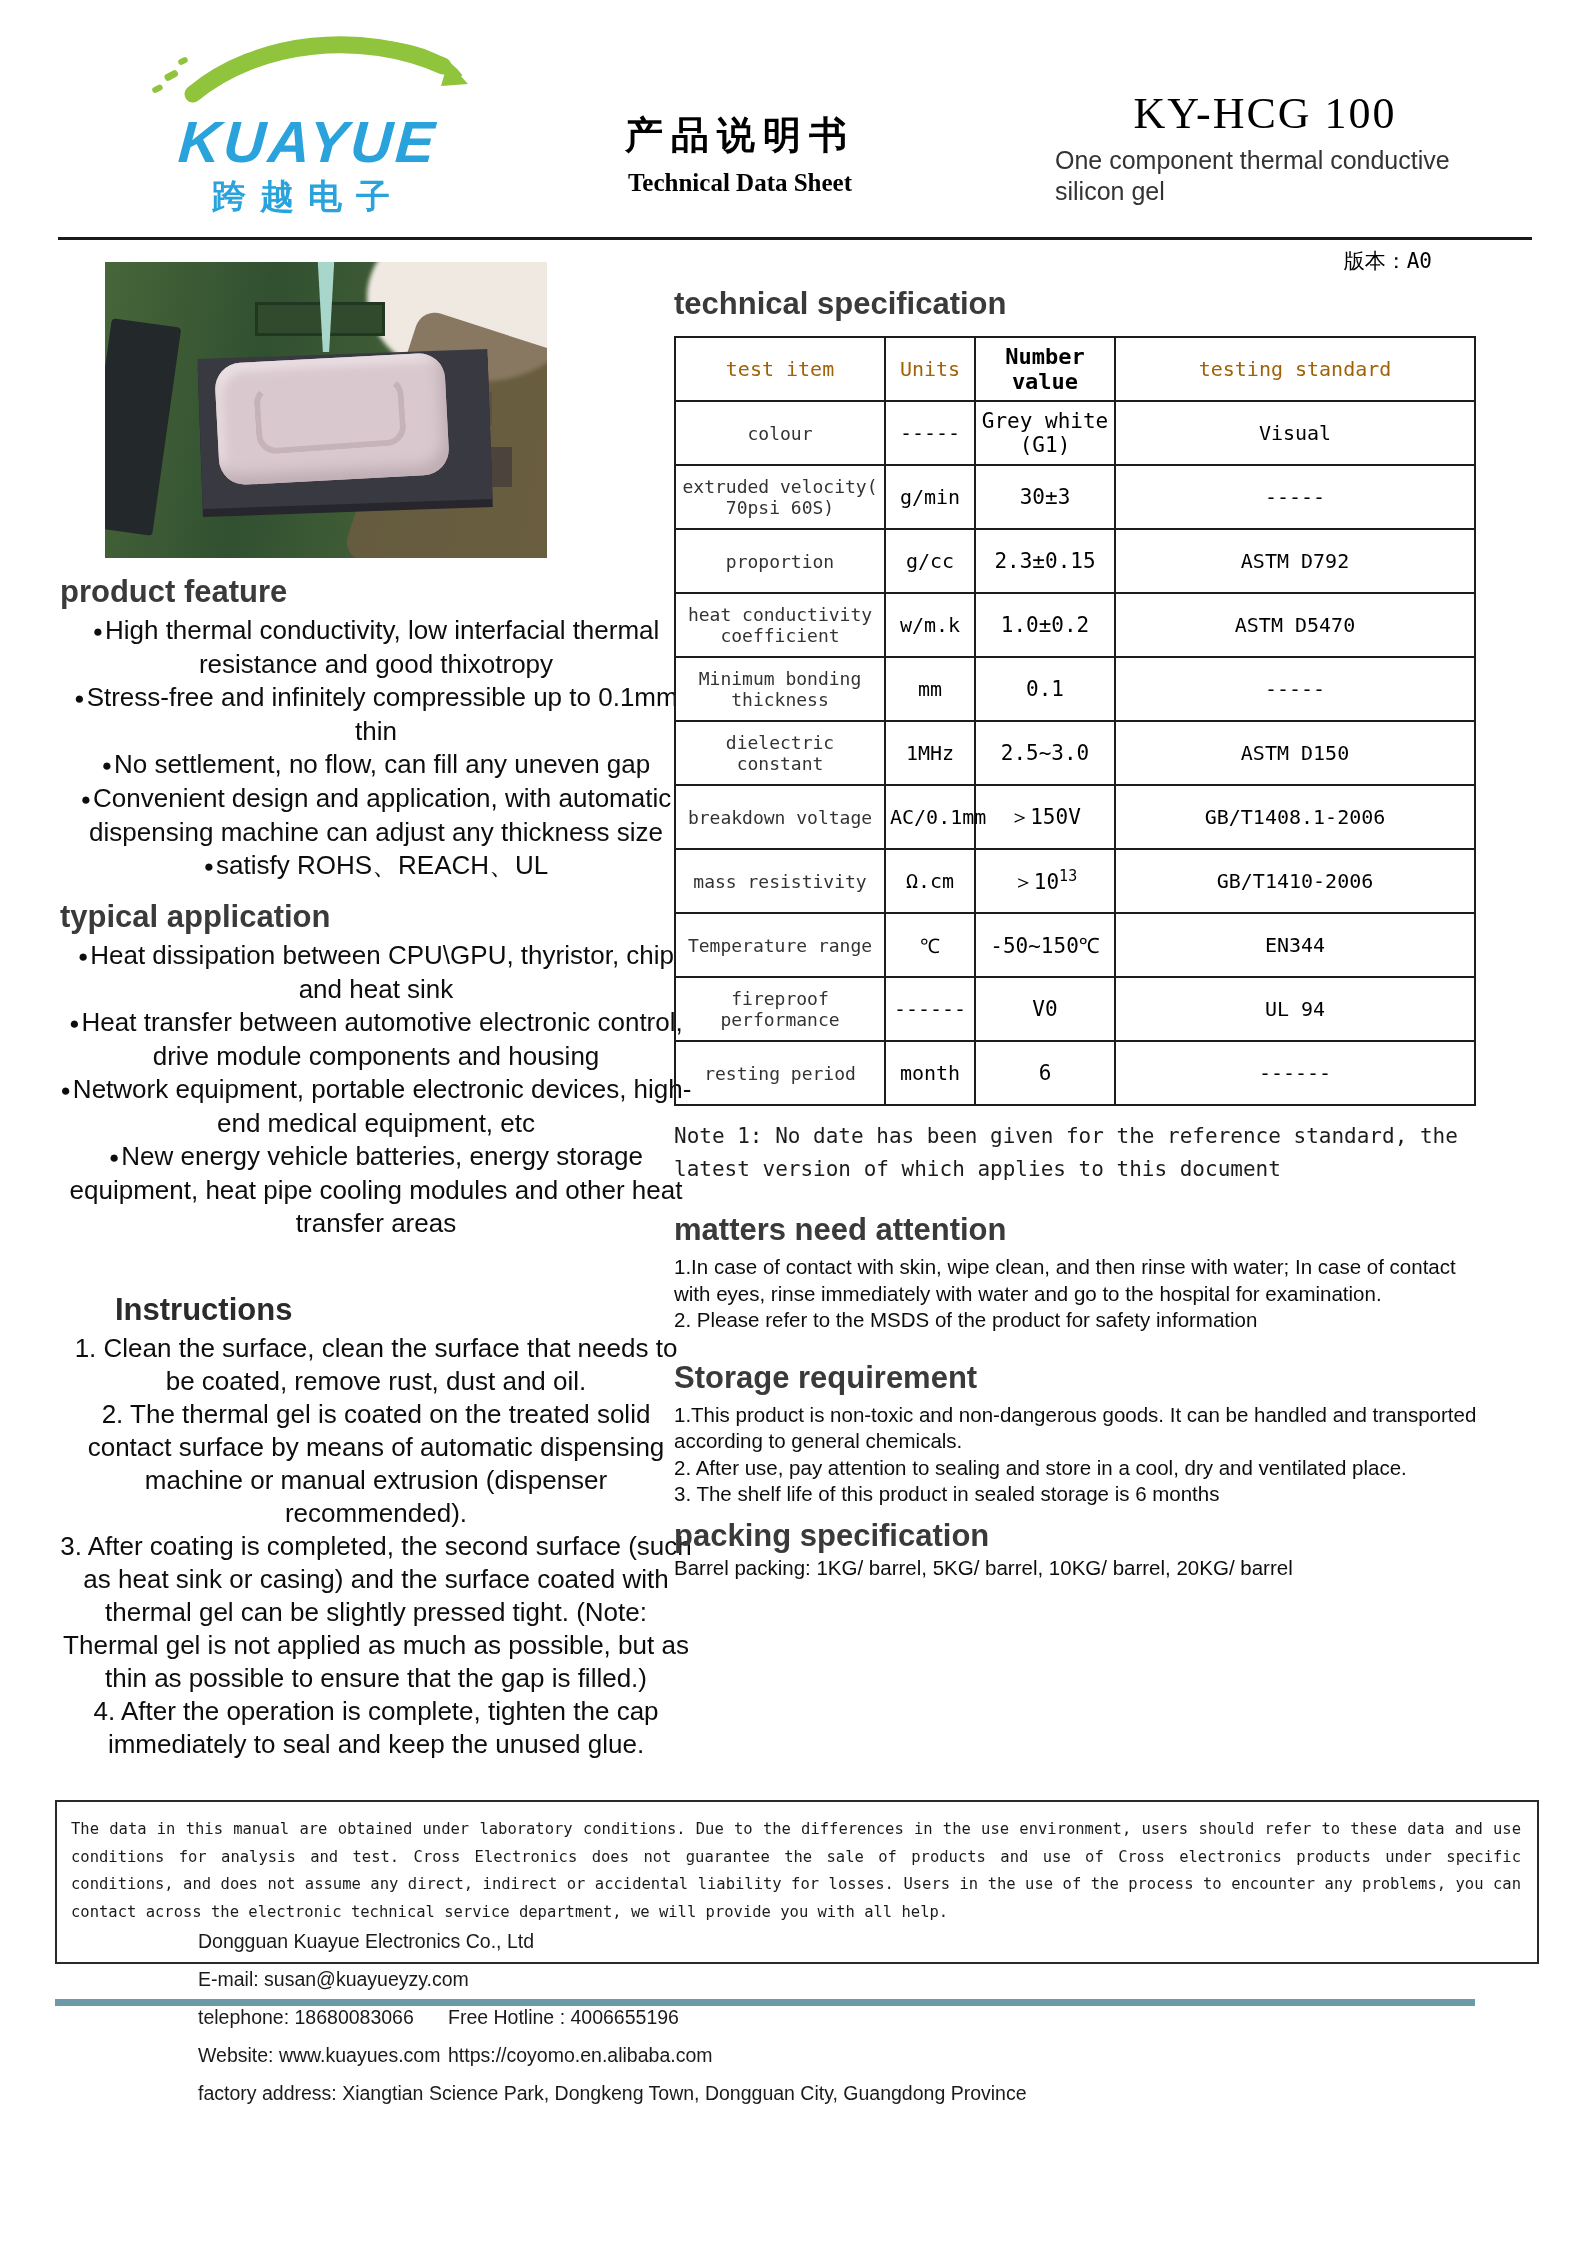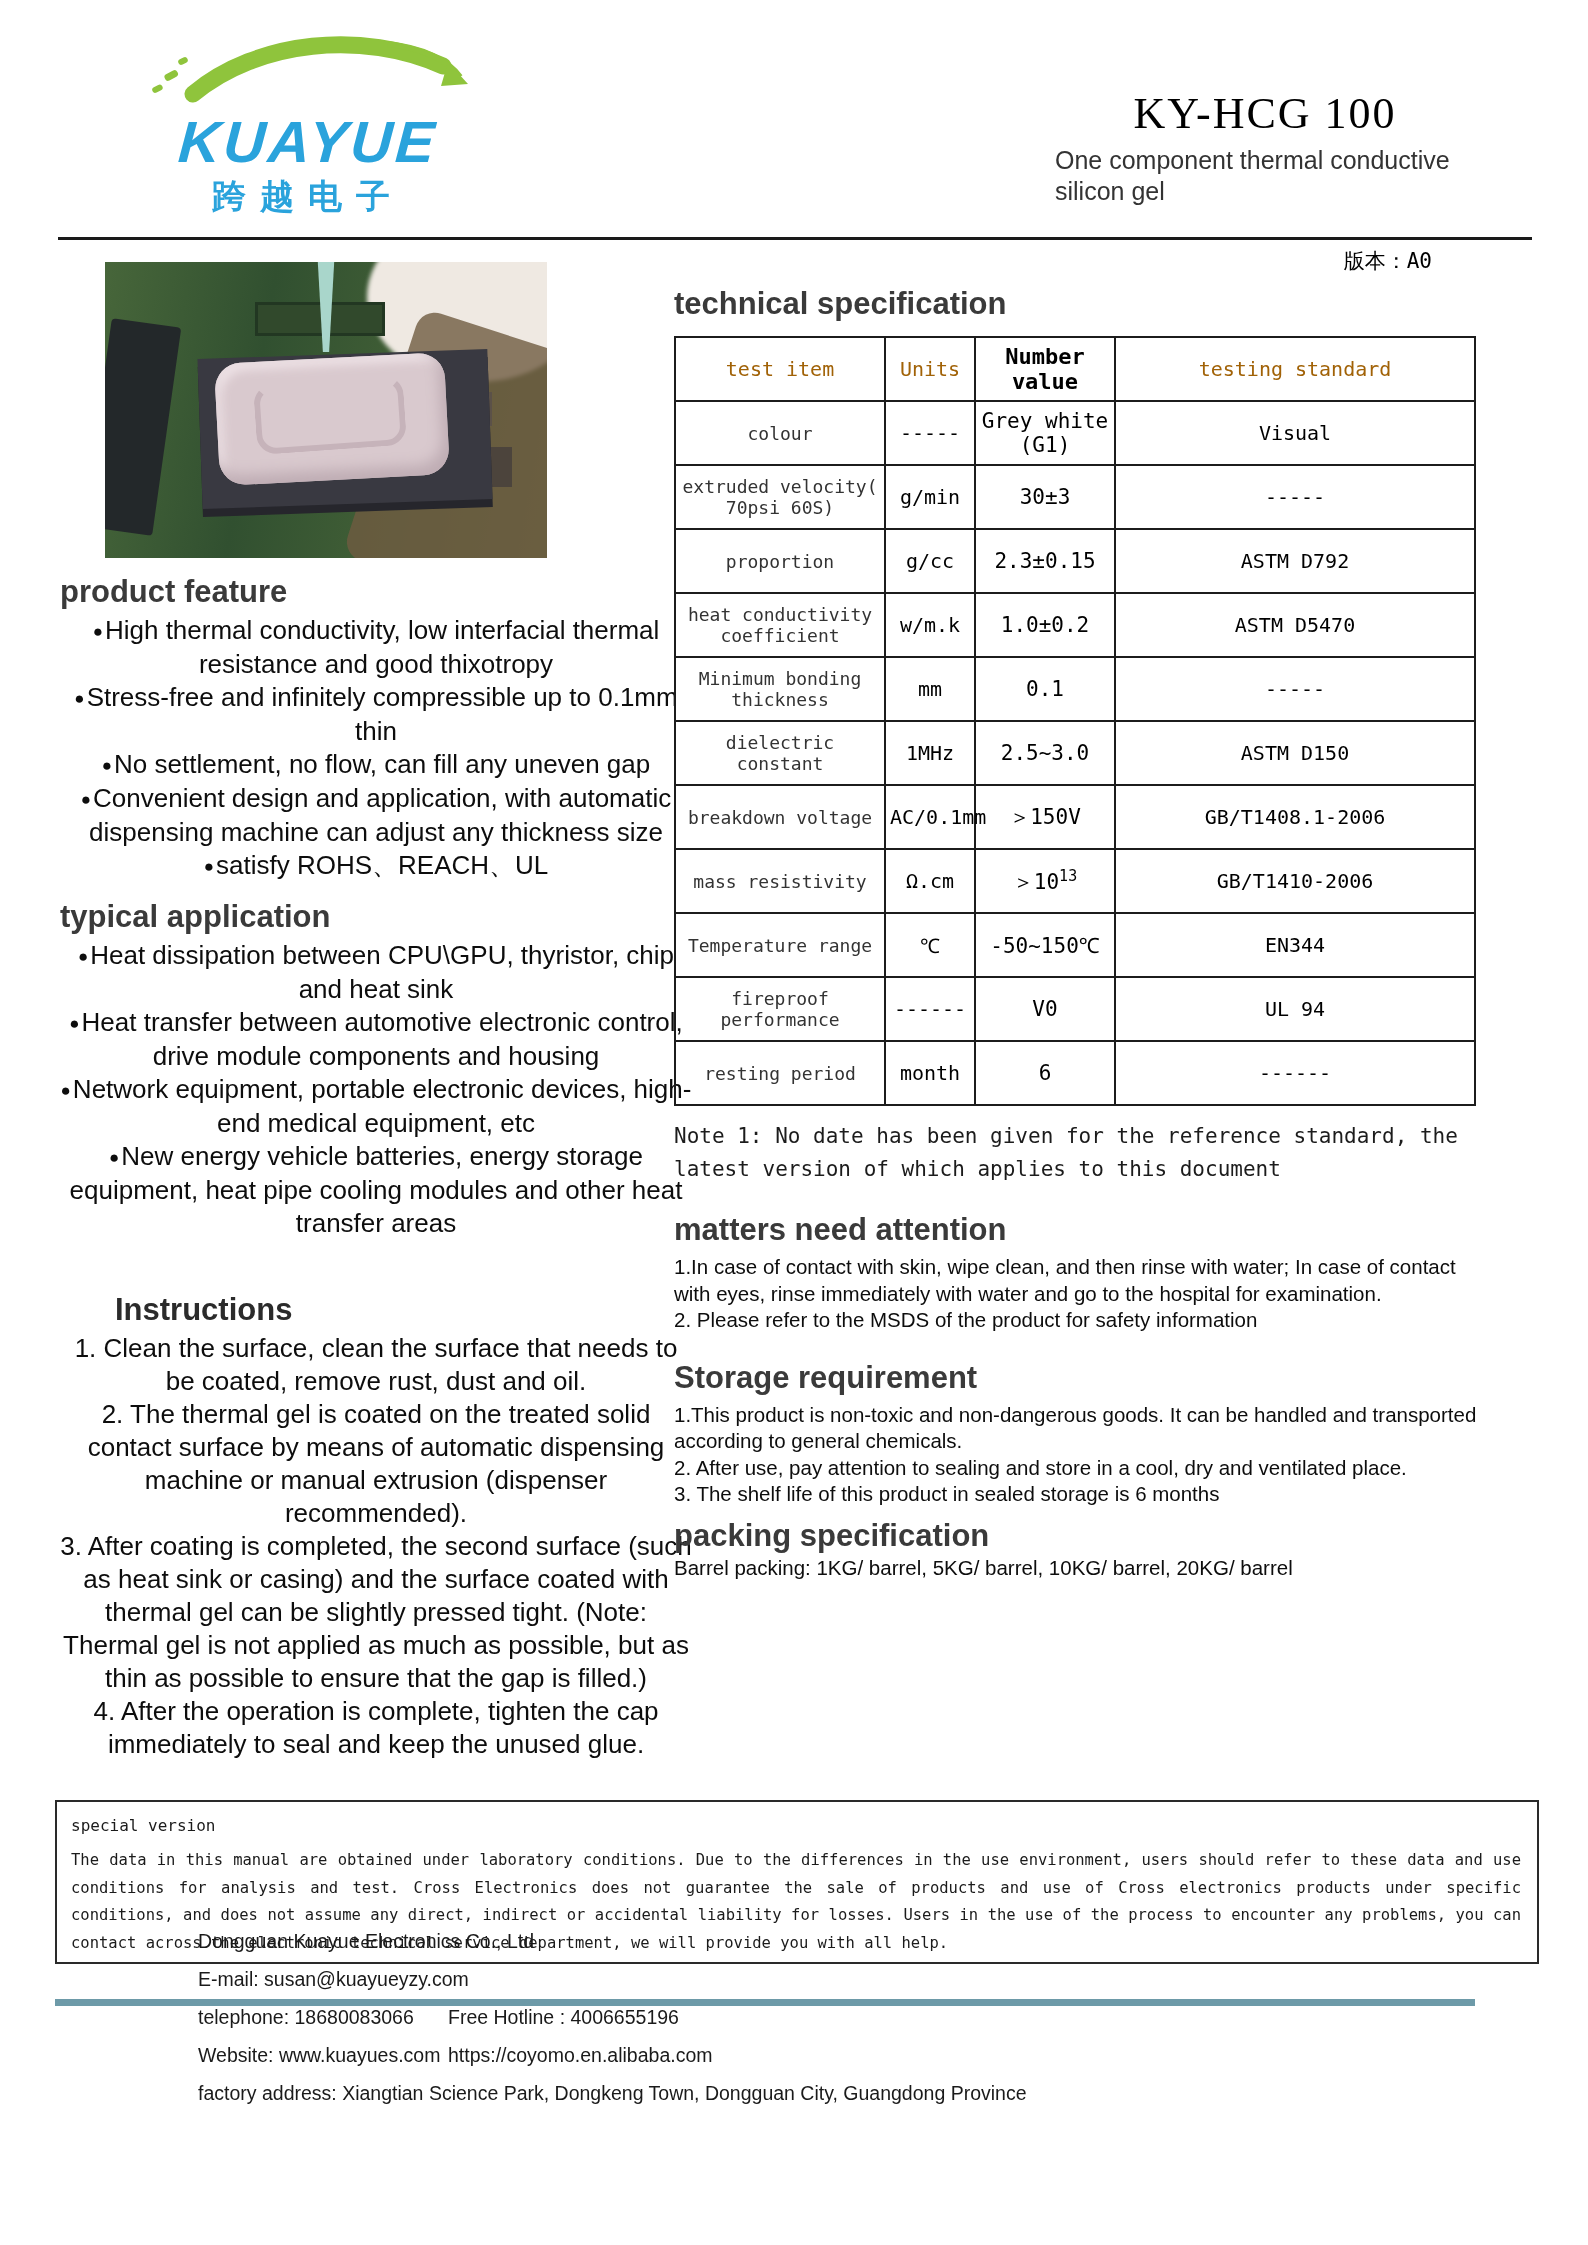--- a/index.html
+++ b/index.html
@@ -95,20 +95,24 @@
       <path d="M250,22 C285,26 310,38 322,55" fill="none" stroke="#8fc43c" stroke-width="6"></path>
       <path d="M310,40 L330,62 L303,64 Z" fill="#8fc43c"></path>
       <rect x="26" y="50" width="14" height="7" rx="3" fill="#8fc43c" transform="rotate(-28 33 53)"></rect>
       <rect x="14" y="64" width="11" height="6" rx="3" fill="#8fc43c" transform="rotate(-28 19 67)"></rect>
       <rect x="40" y="36" width="10" height="6" rx="3" fill="#8fc43c" transform="rotate(-28 45 39)"></rect>
     </svg>
     <div class="logo-en">KUAYUE</div>
     <div class="logo-cn">跨越电子</div>
   </div>
 
+  <div class="doc-title">
+    <div class="title-cn">产品说明书</div>
+    <div class="title-en">Technical Data  Sheet</div>
+  </div>
 
   <div class="product-head">
     <div class="product-code">KY-HCG 100</div>
     <div class="product-desc">One component thermal conductive silicon gel</div>
   </div>
 
   <div class="head-rule"></div>
   <div class="version">版本：A0</div>
 
   <div class="col-left">
@@ -255,21 +259,20 @@
         <li>1.This product is non-toxic and non-dangerous goods. It can be handled and transported according to general chemicals.</li>
         <li>2. After use, pay attention to sealing and store in a cool, dry and ventilated place.</li>
         <li>3. The shelf life of this product in sealed storage is 6 months</li>
       </ul>
 
     <h2 class="sec" style="margin-top:10px;">packing specification</h2>
     <div class="pack-line">Barrel packing: 1KG/ barrel, 5KG/ barrel, 10KG/ barrel, 20KG/ barrel</div>
   </div>
 
   <div class="disclaimer">
-    <div class="label">special version</div>
     <p>The data in this manual are obtained under laboratory conditions. Due to the differences in the use environment, users should refer to these data and use conditions for analysis and test. Cross Electronics does not guarantee the sale of products and use of Cross electronics products under specific conditions, and does not assume any direct, indirect or accidental liability for losses. Users in the use of the process to encounter any problems, you can contact across the electronic technical service department, we will provide you with all help.</p>
   </div>
 
   <div class="teal-bar"></div>
 
   <div class="footer">
     <div class="row">
         <span>Dongguan Kuayue Electronics Co., Ltd</span>
       </div>
     <div class="row">

